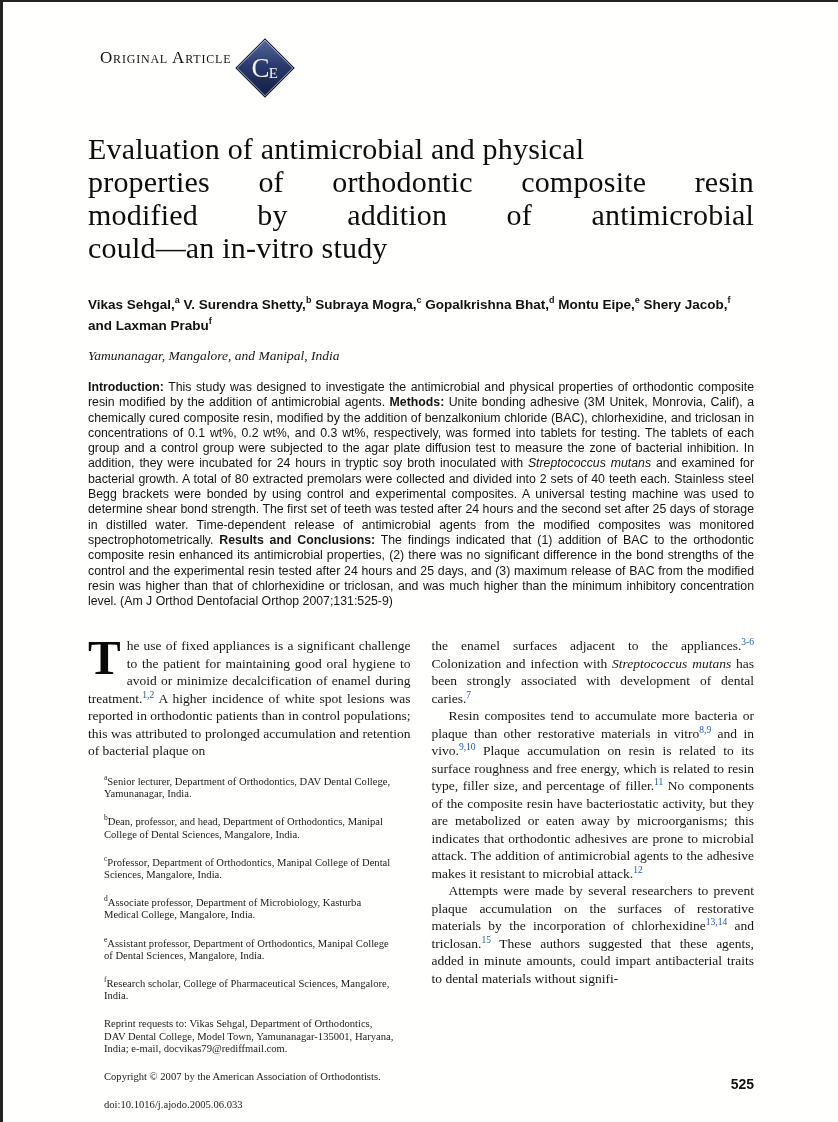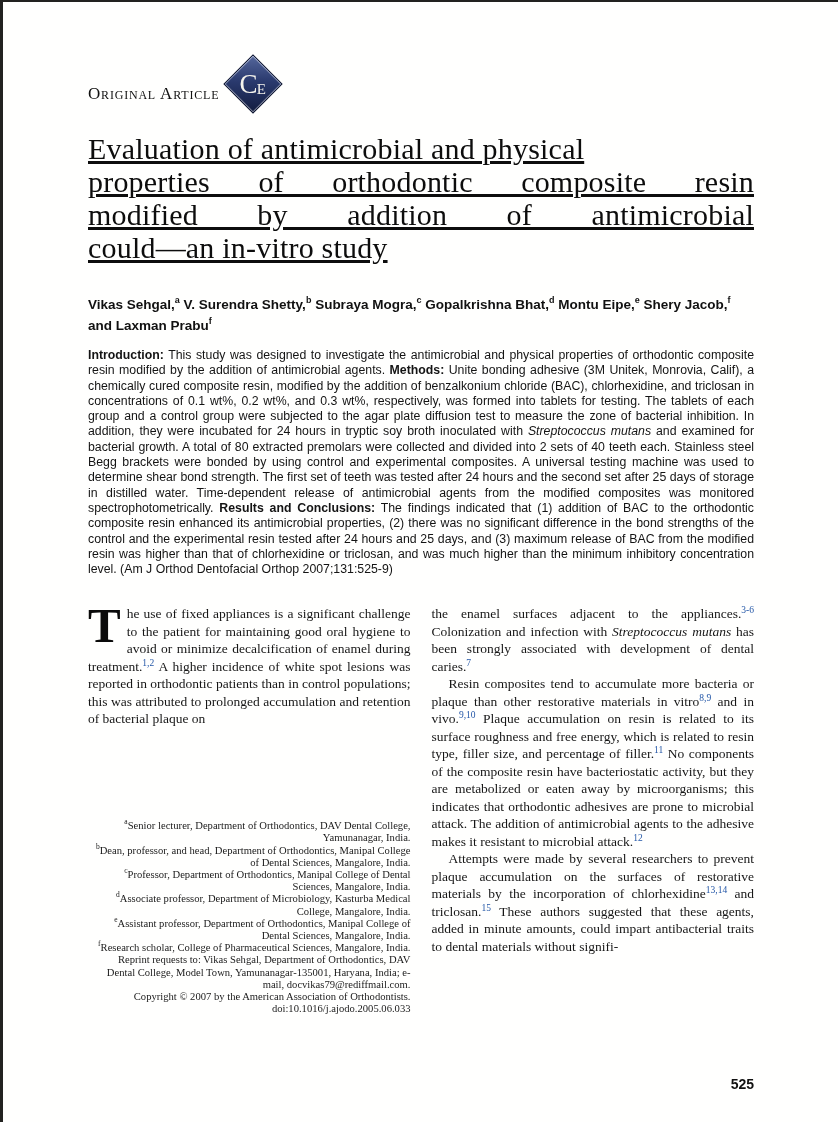--- a/index.html
+++ b/index.html
@@ -14,21 +14,21 @@
     position: relative;
     width: 838px; height: 1122px;
     border-left: 3px solid #222220;
     border-top: 2px solid #222220;
     overflow: hidden;
     background: #fffffe;
   }
   .content { padding: 42px 84px 0 85px; }
 
   
-  .header-row { display: flex; align-items: flex-end; height: 56px; margin: 4px 0 28px 0; }
+  .header-row { display: flex; align-items: flex-start; height: 56px; margin: 4px 0 28px 12px; }
   .header-label {
     font-size: 17px;
     font-variant: small-caps;
     letter-spacing: 0.8px;
     color: #111;
   }
   .ce-badge {
     width: 40px; height: 40px;
     margin-left: 14px;
     transform: rotate(45deg);
@@ -41,21 +41,21 @@
     transform: rotate(-45deg);
     color: #f4f3ec;
     display: flex; align-items: flex-start;
     font-family: "Liberation Serif", serif;
   }
   .ce-c { font-size: 27px; line-height: 1; }
   .ce-e { font-size: 15px; line-height: 1; margin-left: -1px; position: relative; top: 11px; }
 
   
   .title { margin: 0 0 28px 0; font-size: 30px; line-height: 33px; font-weight: 400; color: #0d0d0d; letter-spacing: 0.2px; }
-  .title-line { display: block; text-decoration: underline; }
+  .title-line { display: block; }
   .title-line.stretch { text-align-last: justify; }
 
   
   .authors {
     font-family: "Liberation Sans", sans-serif;
     font-weight: bold; font-size: 13.5px; line-height: 17px;
     margin-bottom: 15px; color: #111;
   }
   .authors sup { font-size: 9px; }
   .affiliation { font-style: italic; font-size: 13.5px; margin-bottom: 16px; }
@@ -87,21 +87,21 @@
     font-weight: bold;
     color: #0a0a0a;
   }
 
   
   .footnotes {
     margin-top: auto;
     font-size: 10.6px; line-height: 12.2px;
     color: #1a1a1a;
   }
-  .footnote { margin: 0; text-align: right; }
+  .footnote { margin: 16px; }
   .footnotes sup { font-size: 7.5px; line-height: 0; }
 
   
   .page-number {
     position: absolute;
     right: 84px; bottom: 30px;
     font-family: "Liberation Sans", sans-serif;
     font-weight: bold; font-size: 14px;
     color: #111;
   }
@@ -123,20 +123,21 @@
     </div>
 
     <h1 class="title">
       <span class="title-line">Evaluation of antimicrobial and physical</span>
       <span class="title-line stretch">properties of orthodontic composite resin</span>
       <span class="title-line stretch">modified by addition of antimicrobial</span>
       <span class="title-line">could—an in-vitro study</span>
     </h1>
 
     <div class="authors">Vikas Sehgal,<sup>a</sup> V. Surendra Shetty,<sup>b</sup> Subraya Mogra,<sup>c</sup> Gopalkrishna Bhat,<sup>d</sup> Montu Eipe,<sup>e</sup> Shery Jacob,<sup>f</sup> and Laxman Prabu<sup>f</sup></div>
+    <div class="affiliation">Yamunanagar, Mangalore, and Manipal, India</div>
 
     <div class="abstract"><b>Introduction:</b> This study was designed to investigate the antimicrobial and physical properties of orthodontic composite resin modified by the addition of antimicrobial agents. <b>Methods:</b> Unite bonding adhesive (3M Unitek, Monrovia, Calif), a chemically cured composite resin, modified by the addition of benzalkonium chloride (BAC), chlorhexidine, and triclosan in concentrations of 0.1 wt%, 0.2 wt%, and 0.3 wt%, respectively, was formed into tablets for testing. The tablets of each group and a control group were subjected to the agar plate diffusion test to measure the zone of bacterial inhibition. In addition, they were incubated for 24 hours in tryptic soy broth inoculated with <i>Streptococcus mutans</i> and examined for bacterial growth. A total of 80 extracted premolars were collected and divided into 2 sets of 40 teeth each. Stainless steel Begg brackets were bonded by using control and experimental composites. A universal testing machine was used to determine shear bond strength. The first set of teeth was tested after 24 hours and the second set after 25 days of storage in distilled water. Time-dependent release of antimicrobial agents from the modified composites was monitored spectrophotometrically. <b>Results and Conclusions:</b> The findings indicated that (1) addition of BAC to the orthodontic composite resin enhanced its antimicrobial properties, (2) there was no significant difference in the bond strengths of the control and the experimental resin tested after 24 hours and 25 days, and (3) maximum release of BAC from the modified resin was higher than that of chlorhexidine or triclosan, and was much higher than the minimum inhibitory concentration level. (Am J Orthod Dentofacial Orthop 2007;131:525-9)</div>
 
     <div class="columns">
 
       <div class="col col-left">
         <p class="bodytext"><span class="dropcap">T</span><span>he use of fixed appliances is a significant challenge to the patient for maintaining good oral hygiene to avoid or minimize decalcification of enamel during treatment.<sup>1,2</sup> A higher incidence of white spot lesions was reported in orthodontic patients than in control populations; this was attributed to prolonged accumulation and retention of bacterial plaque on</span></p>
 
         <div class="footnotes">
           <p class="footnote"><sup>a</sup>Senior lecturer, Department of Orthodontics, DAV Dental College, Yamunanagar, India.</p>

